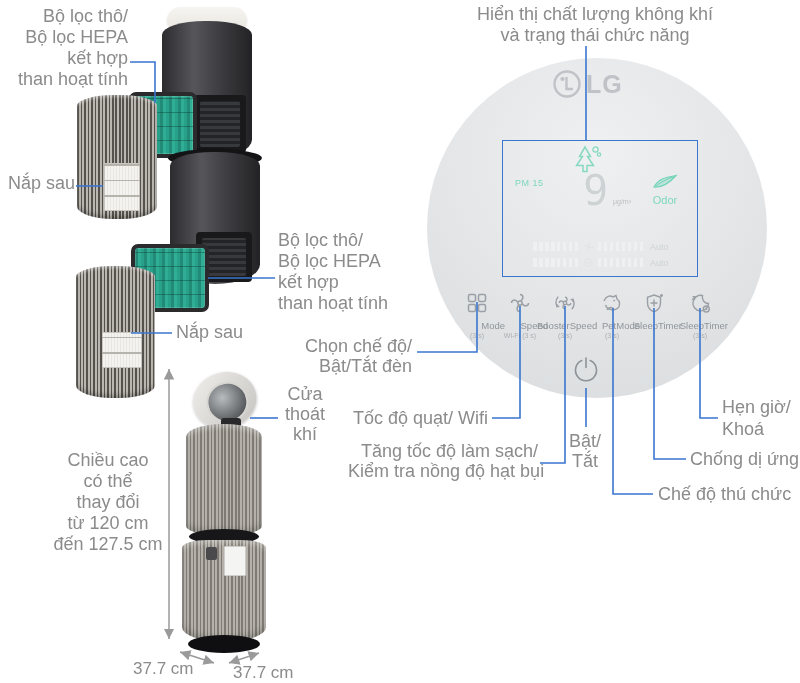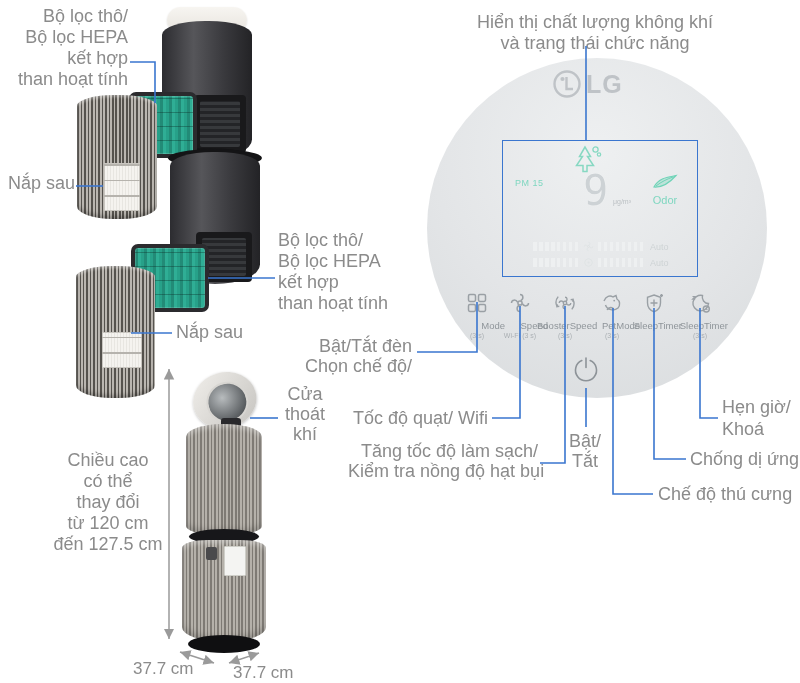--- a/index.html
+++ b/index.html
@@ -144,21 +144,21 @@
 
   <div class="lbl center" style="left:281px;top:384px;width:48px;line-height:20px;">
     <div>Cửa</div>
     <div>thoát</div>
     <div>khí</div>
   </div>
 
   <div class="lbl small" style="left:133px;top:658px;">37.7 cm</div>
   <div class="lbl small" style="left:233px;top:662px;">37.7 cm</div>
 
-  <div class="lbl center" style="left:430px;top:12px;width:330px;">
+  <div class="lbl center" style="left:430px;top:4px;width:330px;">
     <div>Hiển thị chất lượng không khí</div>
     <div>và trạng thái chức năng</div>
   </div>
 
   <div class="panel-circle"></div>
 
   <div class="lg-logo">
     <svg width="30" height="30" viewBox="0 0 30 30">
       <circle cx="15" cy="15" r="12.5" fill="none" stroke="#bfc3c7" stroke-width="2.4"></circle>
       <circle cx="10.5" cy="10" r="2.1" fill="#bfc3c7"></circle>
@@ -292,33 +292,33 @@
   <div class="power">
     <svg width="30" height="30" viewBox="0 0 30 30">
         <g fill="none" stroke="#8d9398" stroke-width="1.6" stroke-linecap="round">
           <path d="M10.8 5.6 A10.5 10.5 0 1 0 19.2 5.6"></path>
           <path d="M15 3 V12.5"></path>
         </g>
       </svg>
   </div>
 
   <div class="ann right" style="left:292px;top:336px;width:120px;">
+    <div>Chọn chế độ/</div>
     <div>Bật/Tắt đèn</div>
-    <div>Chọn chế độ/</div>
   </div>
   <div class="ann right" style="left:348px;top:408px;width:140px;">Tốc độ quạt/ Wifi</div>
   <div class="ann right" style="left:348px;top:441px;width:190px;">
     <div>Tăng tốc độ làm sạch/</div>
     <div>Kiểm tra nồng độ hạt bụi</div>
   </div>
   <div class="ann center" style="left:561px;top:431px;width:48px;">
     <div>Bật/</div>
     <div>Tắt</div>
   </div>
-  <div class="ann" style="left:658px;top:484px;">Chế độ thú cưng</div>
+  <div class="ann" style="left:658px;top:484px;">Chế độ thú chức</div>
   <div class="ann" style="left:690px;top:449px;">Chống dị ứng</div>
   <div class="ann" style="left:722px;top:396px;line-height:22px;">
     <div>Hẹn giờ/</div>
     <div>Khoá</div>
   </div>
 
   <svg class="overlay" width="800" height="683" viewBox="0 0 800 683">
     <defs>
       <marker id="ar" markerWidth="9" markerHeight="8" refX="7" refY="3.5" orient="auto-start-reverse">
         <path d="M0 0 L7 3.5 L0 7 Z" fill="#9a9a9a"></path>

